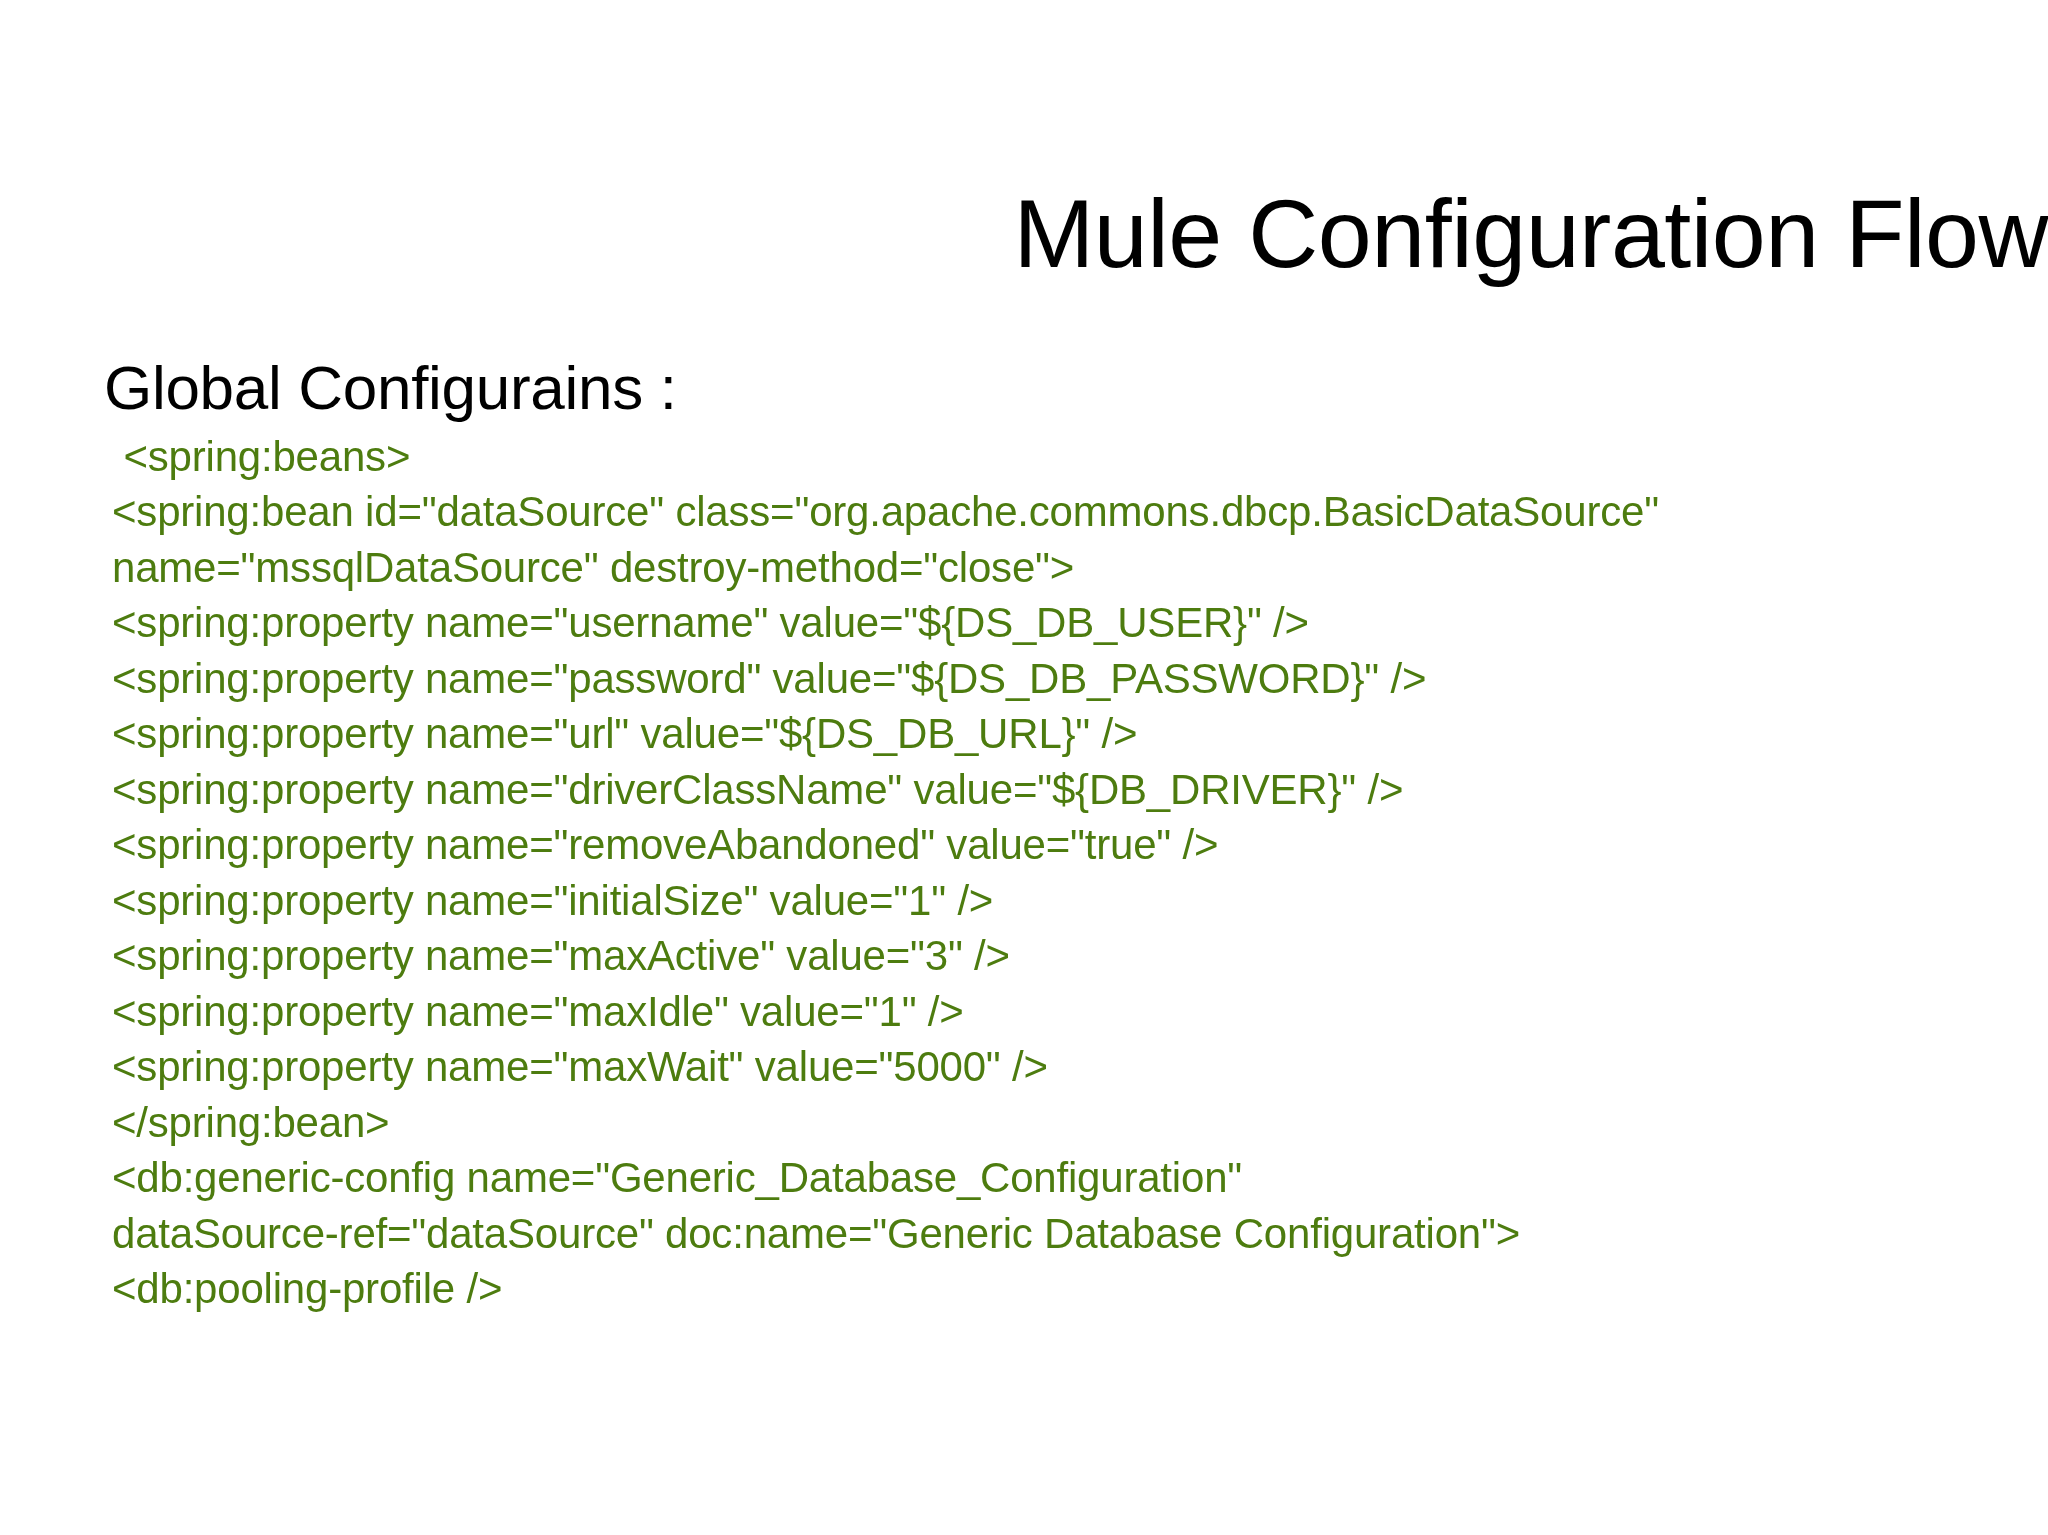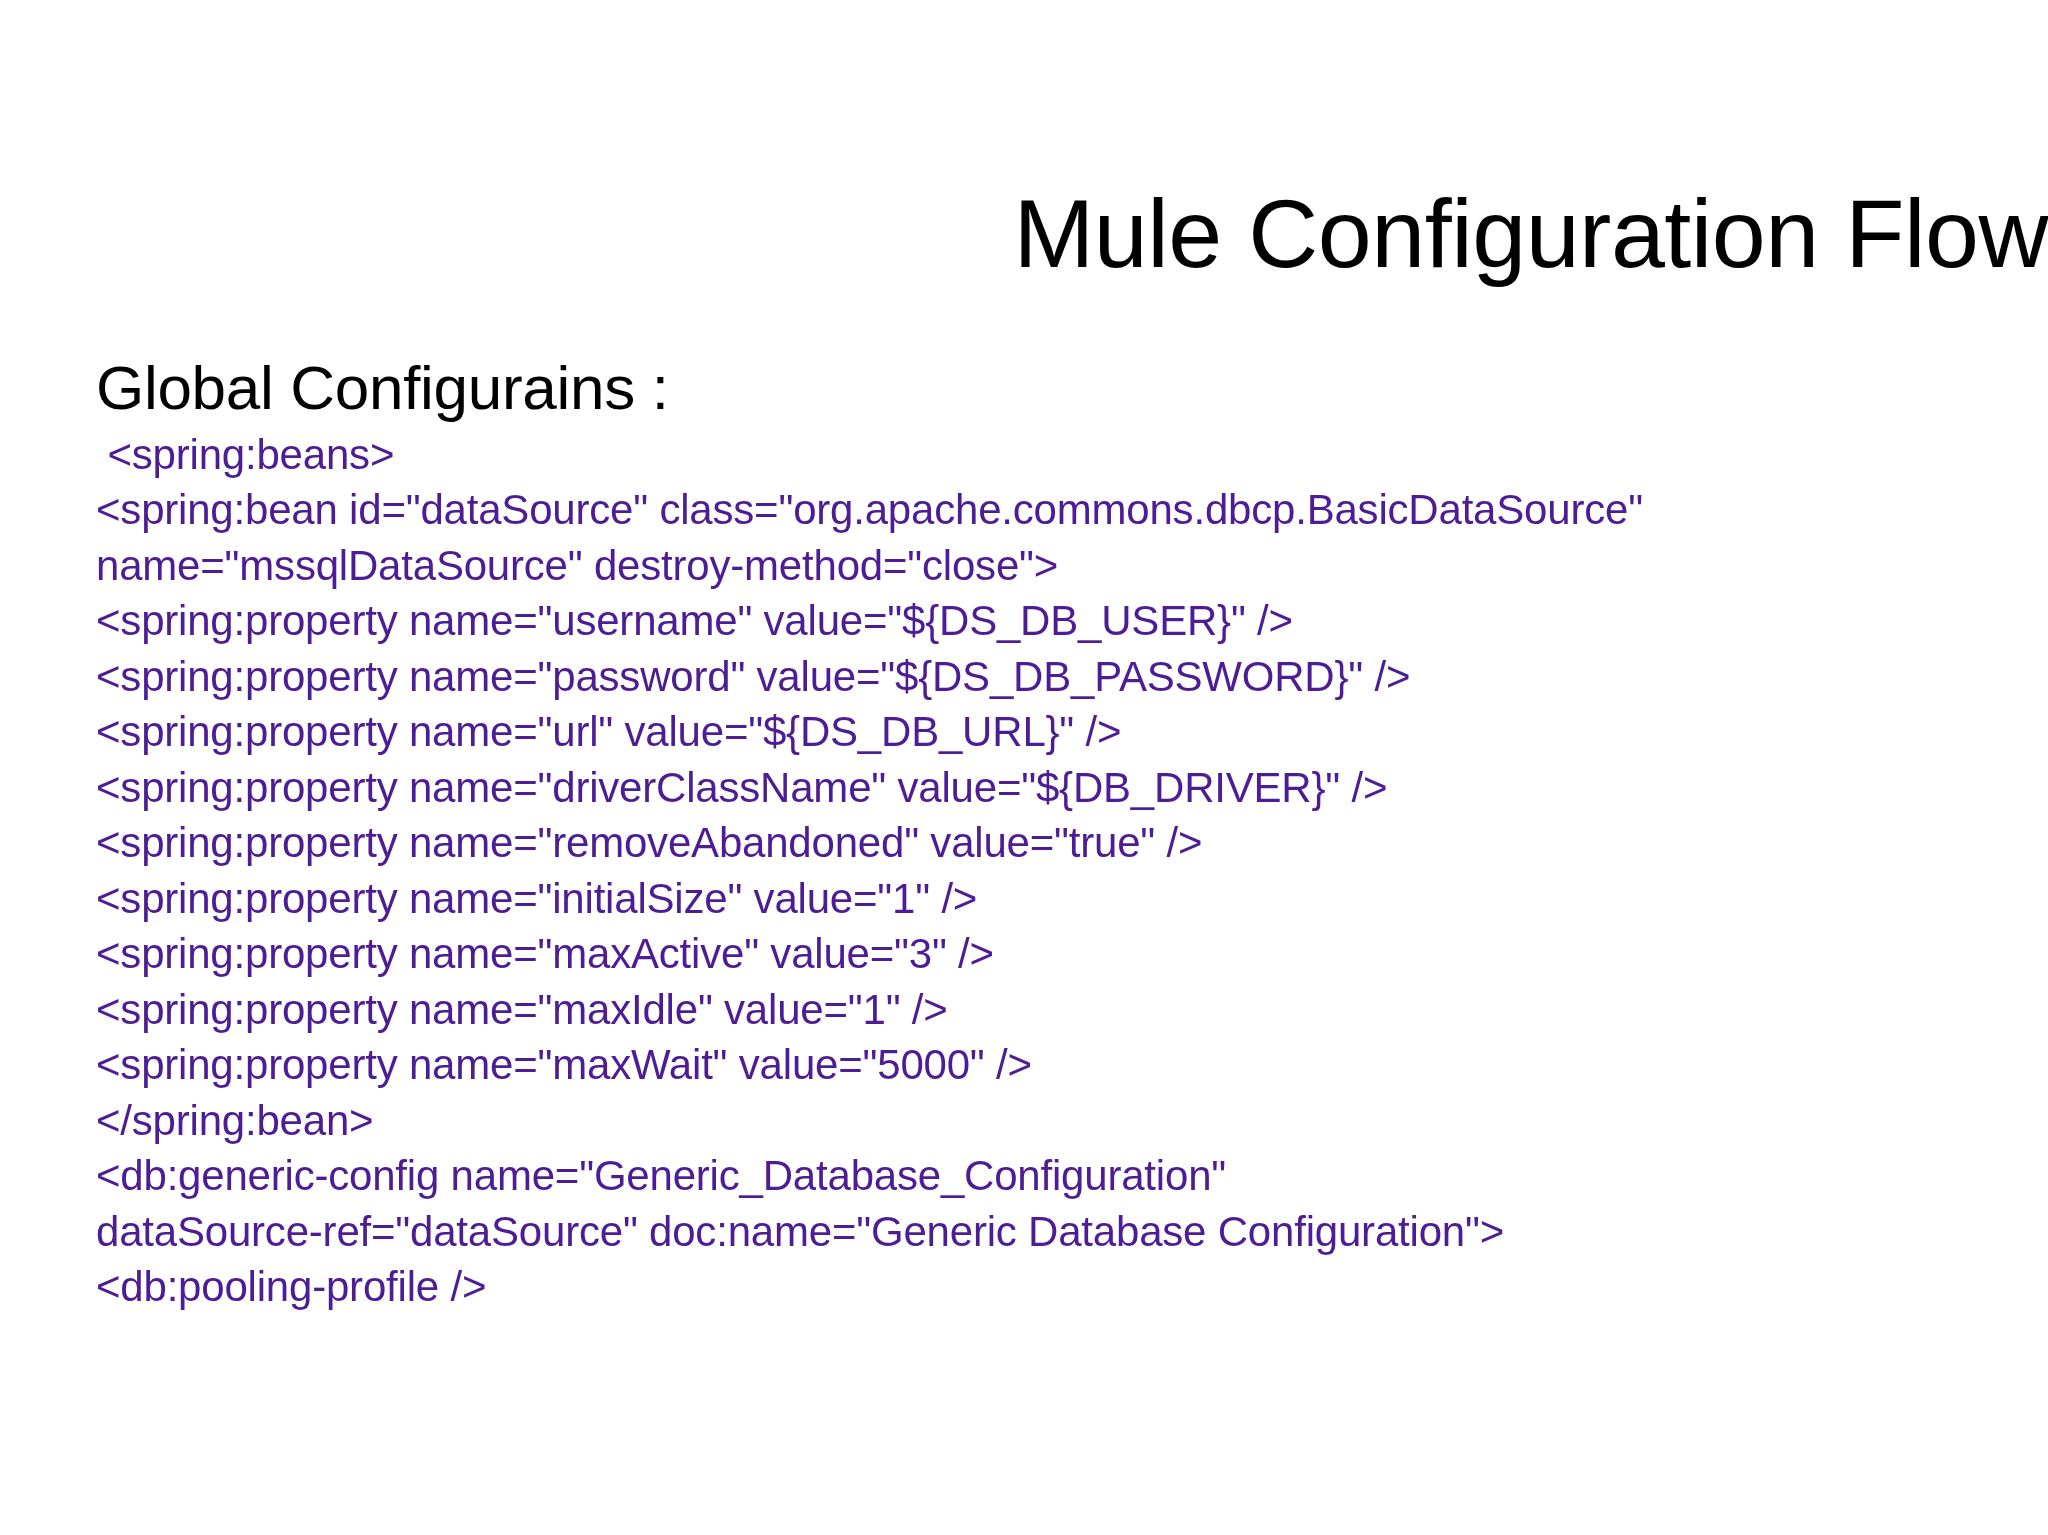--- a/index.html
+++ b/index.html
@@ -31,41 +31,41 @@
     text-align: right;
     font-size: 97px;
     line-height: 1.05;
     font-weight: 400;
     letter-spacing: -0.5px;
     color: #000000;
     white-space: pre;
   }
   .body-block {
     position: absolute;
-    left: 96px;
+    left: 104px;
     top: 355px;
     width: 1900px;
   }
   .section-heading {
     font-size: 62px;
     line-height: 1.06;
     font-weight: 400;
     color: #000000;
     margin: 0 0 6px 0;
     letter-spacing: -0.3px;
     white-space: pre;
   }
   .code-block {
-    margin: 0;
+    margin: 8px;
     padding: 0;
     font-family: "Liberation Sans", sans-serif;
     font-size: 42px;
     line-height: 55.5px;
     font-weight: 400;
-    color: #4c1d95;
+    color: #4d7c0f;
     letter-spacing: -0.2px;
   }
   .code-line {
     white-space: pre;
     display: block;
     height: 55.5px;
   }
 </style>
 </head>
 <body>

